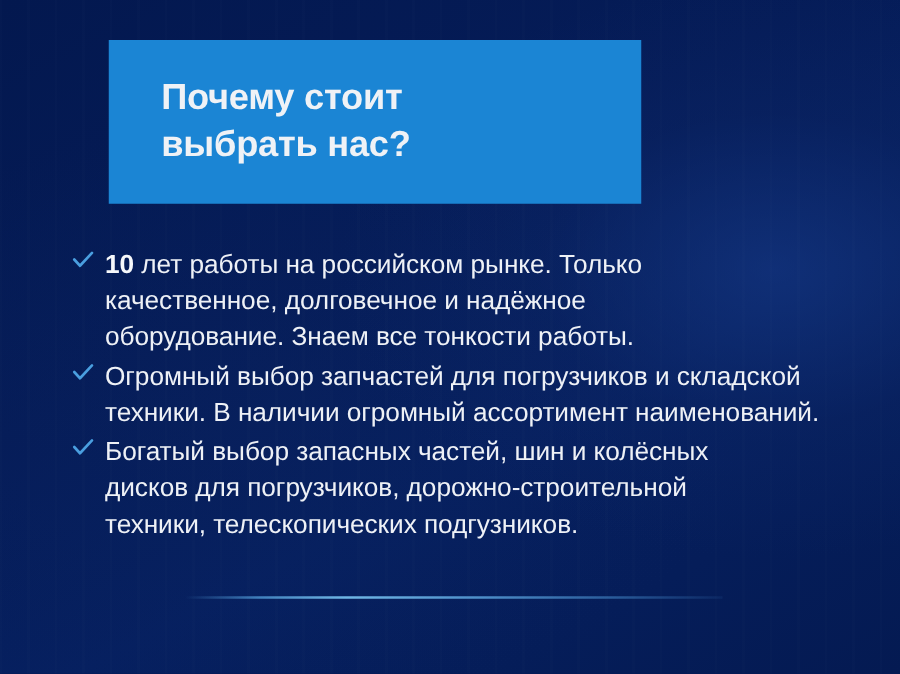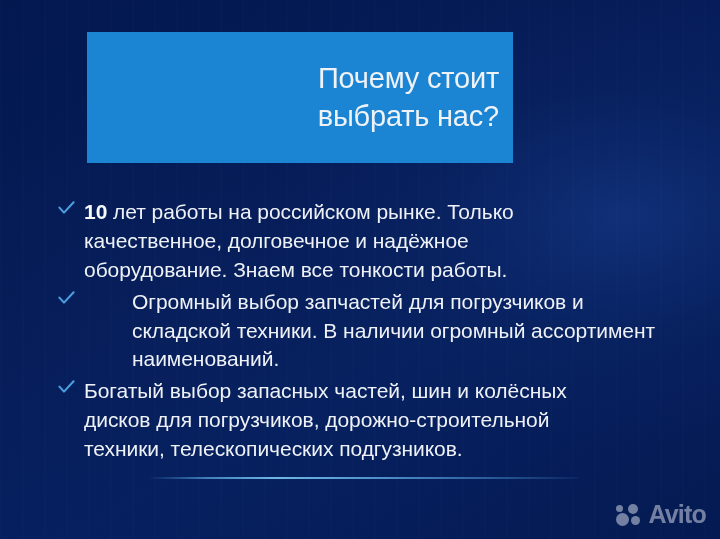--- a/index.html
+++ b/index.html
@@ -59,25 +59,24 @@
     z-index:3;
   }
 
   #title-text {
     position:absolute;
     left:42px;
     top:28px;
     width:370px;
     color:#eff2f6;
     font-size:29px;
-    font-weight:normal;
+    font-weight:bold;
     line-height:1.30;
     letter-spacing:-0.2px;
     white-space:pre-line;
-    text-align:right;
   }
 
   
   #bullets {
     position:absolute;
     left:58px;
     top:198px;
     width:618px;
     z-index:3;
   }
@@ -109,21 +108,21 @@
     letter-spacing:-0.05px;
   }
 
   .bullet-text .lead {
     font-weight:bold;
     color:#f6f8fb;
   }
 
   
   #bullet-0 .bullet-text { max-width:474px; }
-  #bullet-1 .bullet-text { max-width:584px;margin-left:48px; }
+  #bullet-1 .bullet-text { max-width:584px; }
   #bullet-2 .bullet-text { max-width:520px; }
 
   
   #divider {
     position:absolute;
     left:148px;
     top:477px;
     width:430px;
     height:2px;
     z-index:3;
@@ -210,23 +209,14 @@
           <path d="M1.4 6.6 L6.0 11.6 L15.6 1.3" stroke="currentColor" stroke-width="2.1" stroke-linecap="round" stroke-linejoin="round"></path>
         </svg>
       </span>
       <span class="bullet-text"><span>Богатый выбор запасных частей, шин и колёсных дисков для погрузчиков, дорожно-строительной техники, телескопических подгузников.</span></span>
     </div>
 
   </div>
 
   <div id="divider"></div>
 
-  <div id="watermark">
-    <span id="avito-dots">
-      <span class="d-tl"></span>
-      <span class="d-tr"></span>
-      <span class="d-bl"></span>
-      <span class="d-br"></span>
-    </span>
-    <span id="avito-word">Avito</span>
-  </div>
 
 </div>
 
 </body></html>

